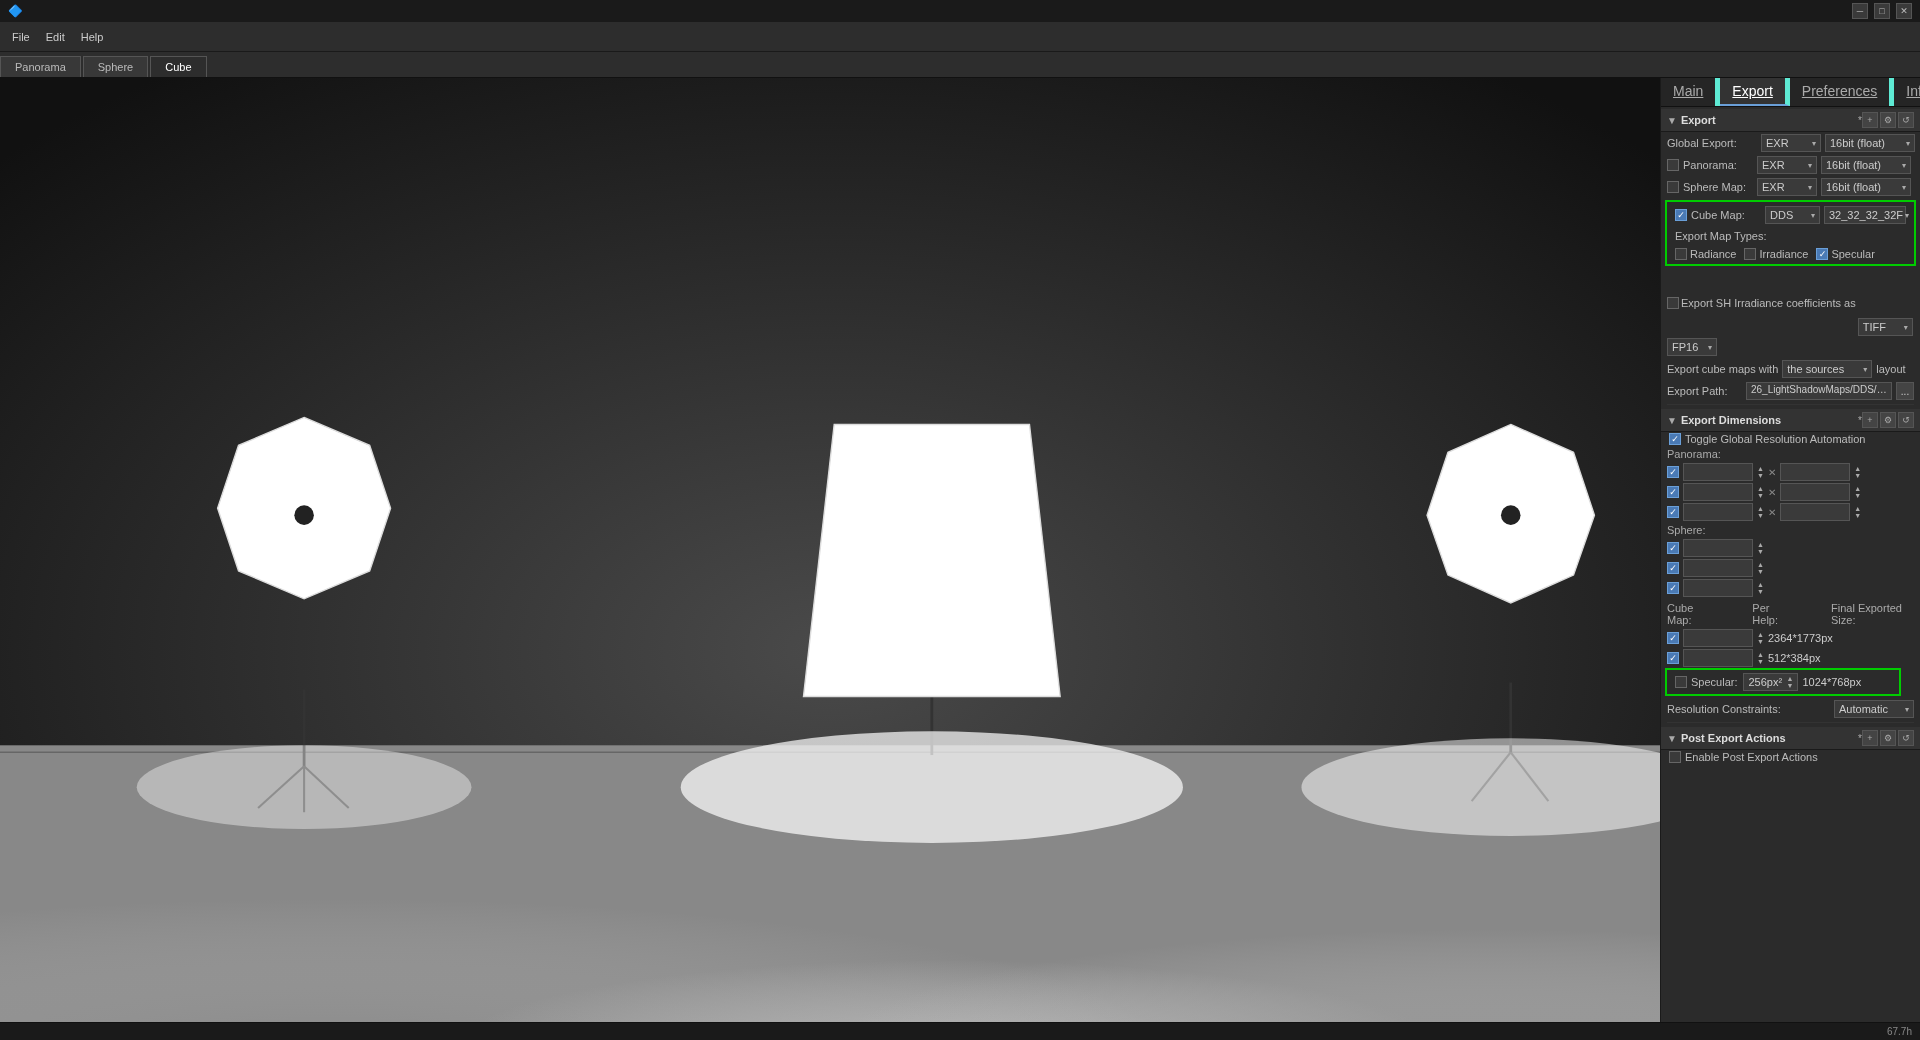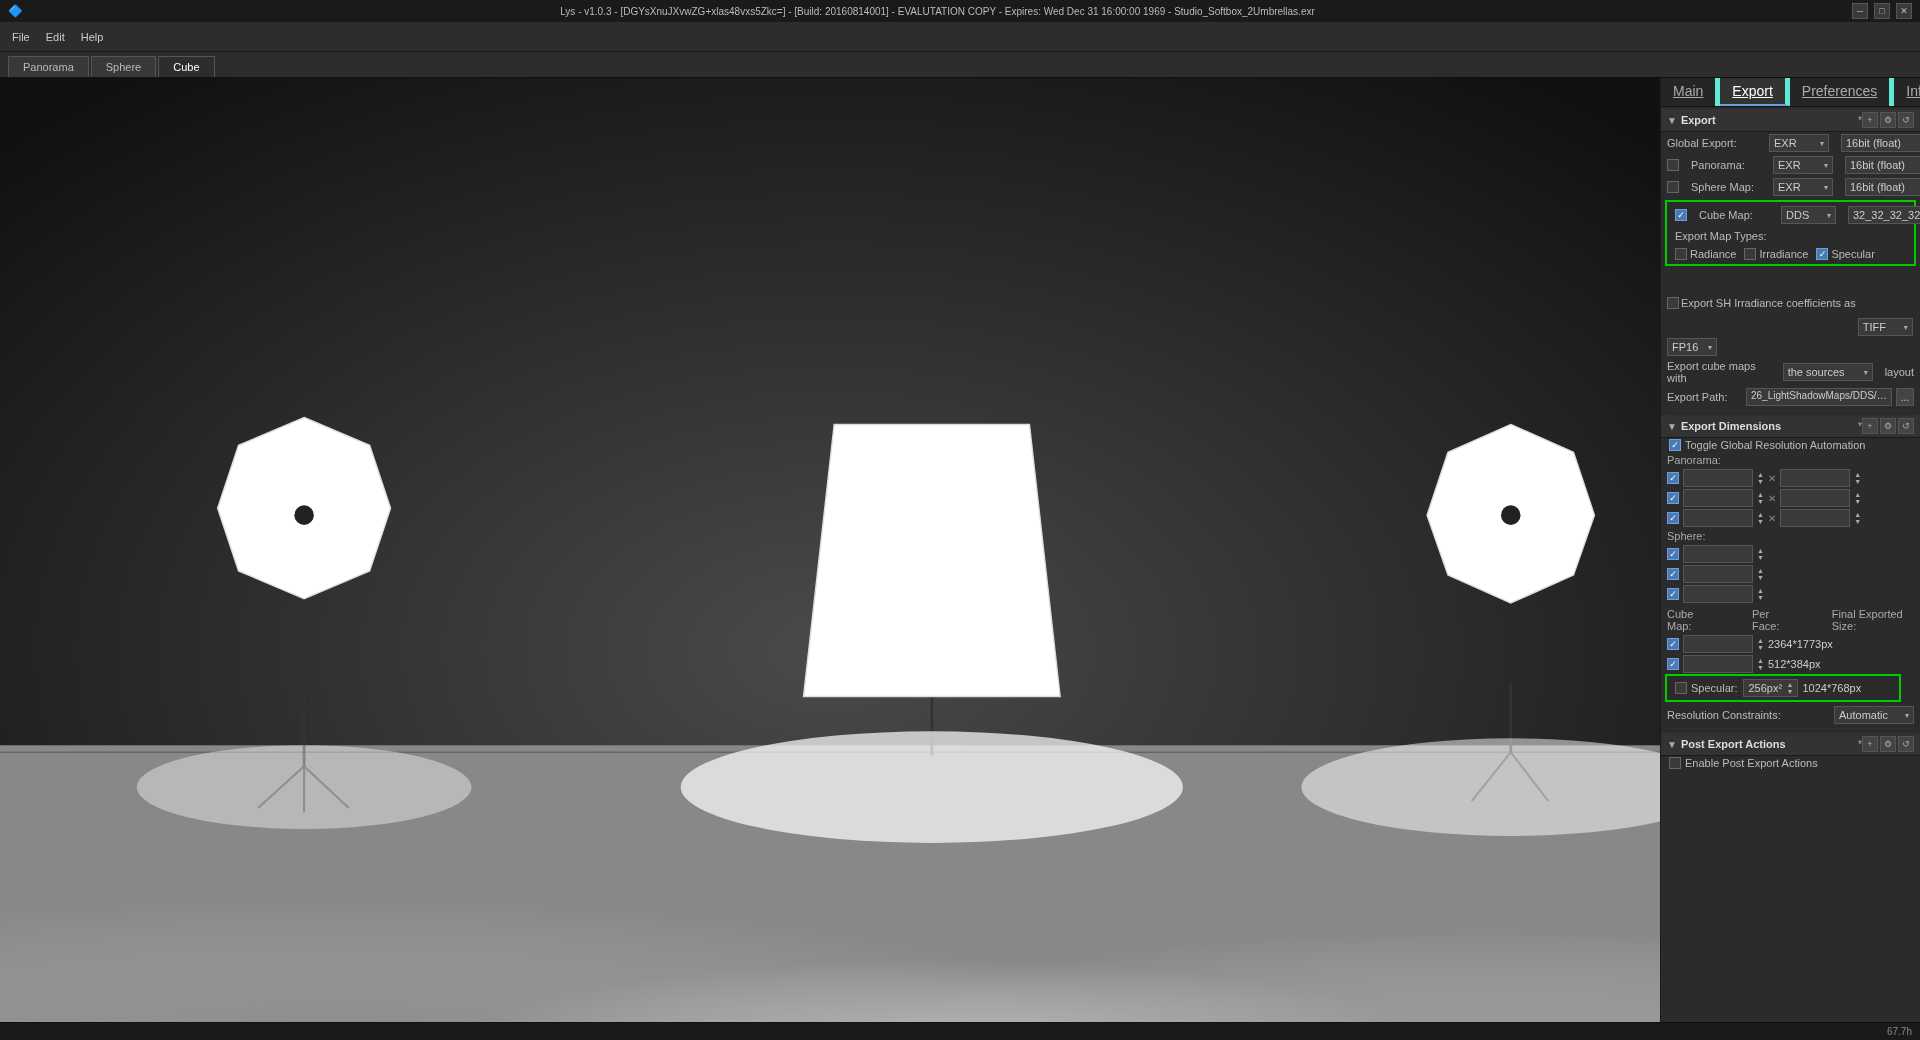--- a/index.html
+++ b/index.html
@@ -54,21 +54,21 @@
       color: #ccc;
       font-size: 11px;
     }
 
     
     .tabbar {
       background: #2d2d2d;
       height: 26px;
       display: flex;
       align-items: flex-end;
-      padding: 0 8px;
+      padding: 0 0;
       flex-shrink: 0;
       border-bottom: 1px solid #111;
     }
     .tab {
       padding: 4px 14px;
       cursor: pointer;
       color: #bbb;
       font-size: 11px;
       background: #383838;
       border: 1px solid #555;
@@ -148,21 +148,21 @@
       display: flex; align-items: center; justify-content: center;
       cursor: pointer; font-size: 9px;
     }
 
     
     .form-row {
       display: flex;
       align-items: center;
       padding: 2px 6px;
       min-height: 20px;
-      gap: 12px;
+      gap: 4px;
     }
     .form-label { color: #bbb; font-size: 11px; min-width: 70px; }
     .form-label-wide { color: #bbb; font-size: 11px; min-width: 90px; }
 
     .dropdown {
       background: #3a3a3a;
       border: 1px solid #555;
       color: #ccc;
       font-size: 11px;
       padding: 1px 4px;
@@ -322,21 +322,20 @@
       align-items: center;
       padding: 2px 6px;
       gap: 40px;
     }
   </style>
 </head>
 <body>
 
 <div class="titlebar">
   <span style="font-size:12px;">🔷</span>
-  <span class="titlebar-title" style="font-size:10px;">Lys - v1.0.3 - [DGYsXnuJXvwZG+xlas48vxs5Zkc=] - [Build: 20160814001] - EVALUTATION COPY - Expires: Wed Dec 31 16:00:00 1969 - Studio_Softbox_2Umbrellas.exr</span>
   <div class="titlebar-controls">
     <div class="titlebar-btn">─</div>
     <div class="titlebar-btn">□</div>
     <div class="titlebar-btn">✕</div>
   </div>
 </div>
 
 <div class="menubar">
   <div class="menubar-item">File</div>
   <div class="menubar-item">Edit</div>
@@ -619,21 +618,21 @@
       <div class="checkbox checked"></div>
       <div class="res-input"></div>
       <div style="display:flex;flex-direction:column;">
         <span class="res-arrow">▲</span>
         <span class="res-arrow">▼</span>
       </div>
     </div>
 
     <div class="cubemap-header" style="padding-top:4px;">
       <span style="color:#aaa;font-size:11px;">Cube Map:</span>
-      <span style="color:#aaa;font-size:11px;">Per Face:</span>
+      <span style="color:#aaa;font-size:11px;">Per Help:</span>
       <span style="color:#aaa;font-size:11px;">Final Exported Size:</span>
     </div>
 
     <div class="res-row">
       <div class="checkbox checked"></div>
       <div class="res-input"></div>
       <div style="display:flex;flex-direction:column;">
         <span class="res-arrow">▲</span>
         <span class="res-arrow">▼</span>
       </div>

